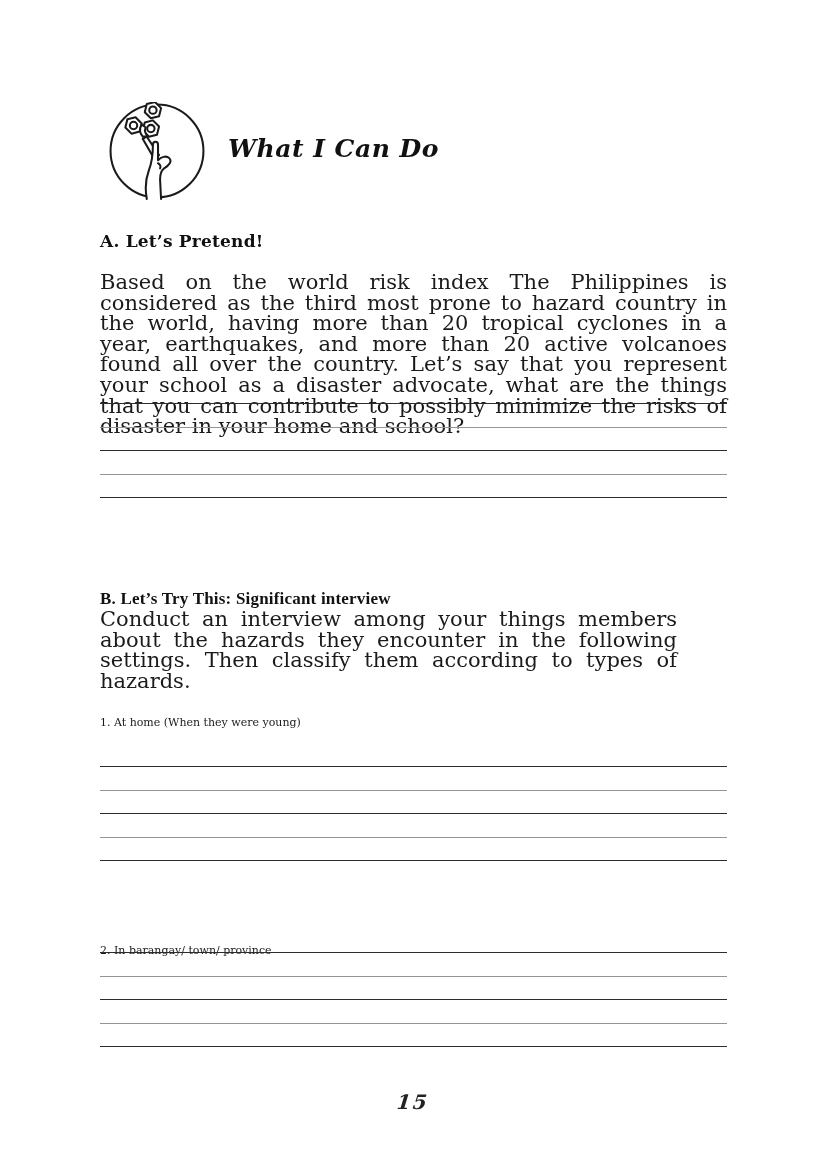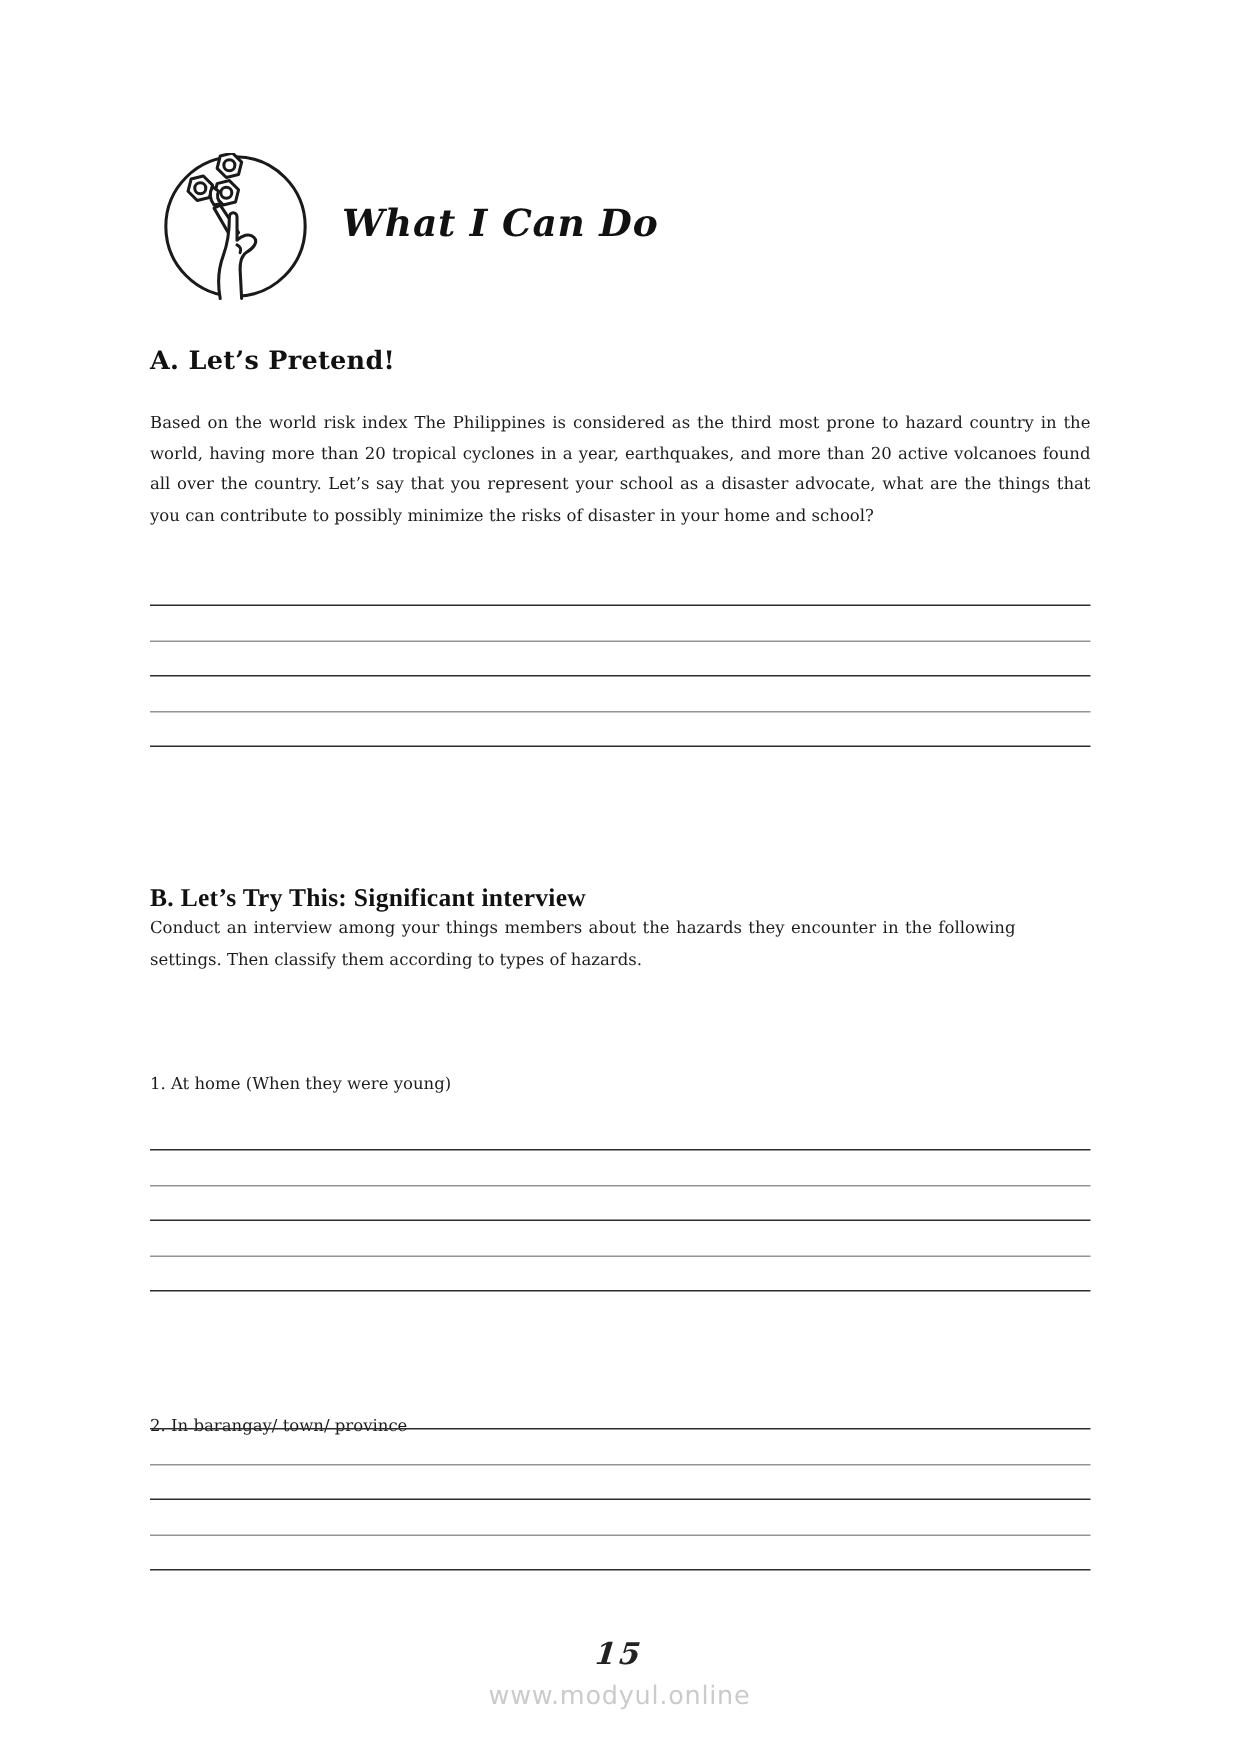--- a/index.html
+++ b/index.html
@@ -30,21 +30,21 @@
     font-size: 17px;
     font-weight: bold;
     color: #111;
     letter-spacing: 0.2px;
   }
   .heading-a { top: 231px; }
   .heading-b { top: 589px; font-family: Liberation Serif, serif; }
 
   .body-par {
     left: 100px;
-    font-size: 11px;
+    font-size: 21px;
     line-height: 20.6px;
     text-align: justify;
     text-justify: inter-word;
     color: #1b1b1b;
   }
   .par-a { top: 272px; width: 627px; }
   .par-b { top: 609px; width: 577px; }
 
   .item-label {
     left: 100px;
@@ -135,15 +135,14 @@
   <div class="abs item-label item-2">2. In barangay/ town/ province</div>
   <div class="abs lines lines-2">
     <div class="wline"></div>
     <div class="wline"></div>
     <div class="wline"></div>
     <div class="wline"></div>
     <div class="wline"></div>
   </div>
 
   <div class="abs page-number">15</div>
-  <div class="abs watermark">www.modyul.online</div>
 
 </div>
 
 </body></html>

